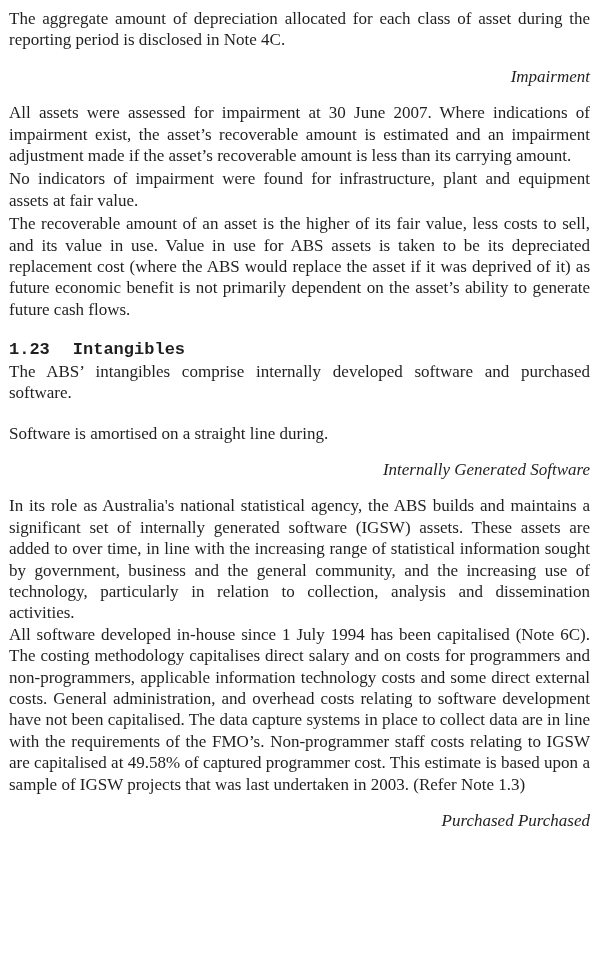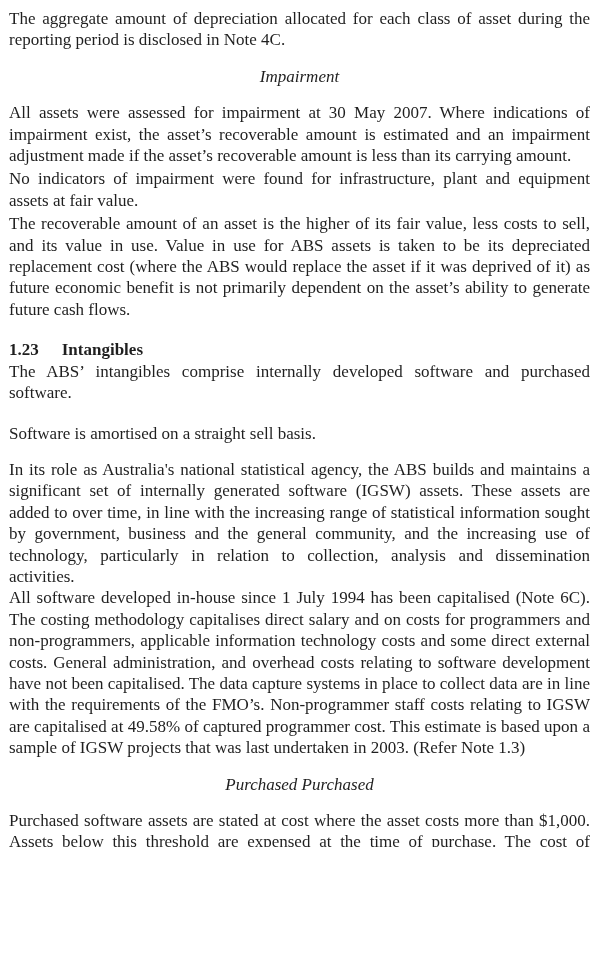--- a/index.html
+++ b/index.html
@@ -22,61 +22,63 @@
   }
   .para {
     margin: 0;
     text-align: justify;
   }
   .side-heading {
     margin: 0;
     font-style: italic;
     font-weight: normal;
     font-size: 17px;
-    text-align: center;
+    text-align: right;
   }
   .numbered-heading {
     margin: 0;
     font-weight: bold;
     font-size: 17px;
     text-align: left;
+    font-family: Liberation Mono, monospace;
   }
   .numbered-heading .hnum {
     display: inline-block;
     margin-right: 23px;
   }
   .gap-xs { margin-top: 2px; }
   .gap-sm { margin-top: 5px; }
   .gap-md { }
   .gap-lg { margin-top: 15px; }
   .gap-xl { margin-top: 19px; }
 </style>
 </head>
 <body>
 
 <div class="page">
 
   <p class="para">The aggregate amount of depreciation allocated for each class of asset during the reporting period is disclosed in Note 4C.</p>
 
   <h3 class="side-heading gap-lg">Impairment</h3>
 
-  <p class="para gap-lg">All assets were assessed for impairment at 30 May 2007.  Where indications of impairment exist, the asset’s recoverable amount is estimated and an impairment adjustment made if the asset’s recoverable amount is less than its carrying amount.</p>
+  <p class="para gap-lg">All assets were assessed for impairment at 30 June 2007.  Where indications of impairment exist, the asset’s recoverable amount is estimated and an impairment adjustment made if the asset’s recoverable amount is less than its carrying amount.</p>
 
   <p class="para gap-xs">No indicators of impairment were found for infrastructure, plant and equipment assets at fair value.</p>
 
   <p class="para gap-xs">The recoverable amount of an asset is the higher of its fair value, less costs to sell, and its value in use.  Value in use for ABS assets is taken to be its depreciated replacement cost (where the ABS would replace the asset if it was deprived of it) as future economic benefit is not primarily dependent on the asset’s ability to generate future cash flows.</p>
 
   <h2 class="numbered-heading gap-xl">
     <span class="hnum">1.23</span><span>Intangibles</span>
   </h2>
 
   <p class="para gap-md">The ABS’ intangibles comprise internally developed software and purchased software.</p>
 
-  <p class="para gap-xl">Software is amortised on a straight sell basis.</p>
+  <p class="para gap-xl">Software is amortised on a straight line during.</p>
 
+  <h3 class="side-heading gap-lg">Internally Generated Software</h3>
 
   <p class="para gap-lg">In its role as Australia's national statistical agency, the ABS builds and maintains a significant set of internally generated software (IGSW) assets.  These assets are added to over time, in line with the increasing range of statistical information sought by government, business and the general community, and the increasing use of technology, particularly in relation to collection, analysis and dissemination activities.</p>
 
   <p class="para gap-md">All software developed in-house since 1 July 1994 has been capitalised (Note 6C). The costing methodology capitalises direct salary and on costs for programmers and non-programmers, applicable information technology costs and some direct external costs.  General administration, and overhead costs relating to software development have not been capitalised.  The data capture systems in place to collect data are in line with the requirements of the FMO’s.  Non-programmer staff costs relating to IGSW are capitalised at 49.58% of captured programmer cost.  This estimate is based upon a sample of IGSW projects that was last undertaken in 2003. (Refer Note 1.3)</p>
 
 
   <h3 class="side-heading gap-lg">Purchased Purchased</h3>
 
   <p class="para gap-lg">Purchased software assets are stated at cost where the asset costs more than $1,000. Assets below this threshold are expensed at the time of purchase. The cost of purchased software includes the purchase price and any directly attributable costs.</p>
 

